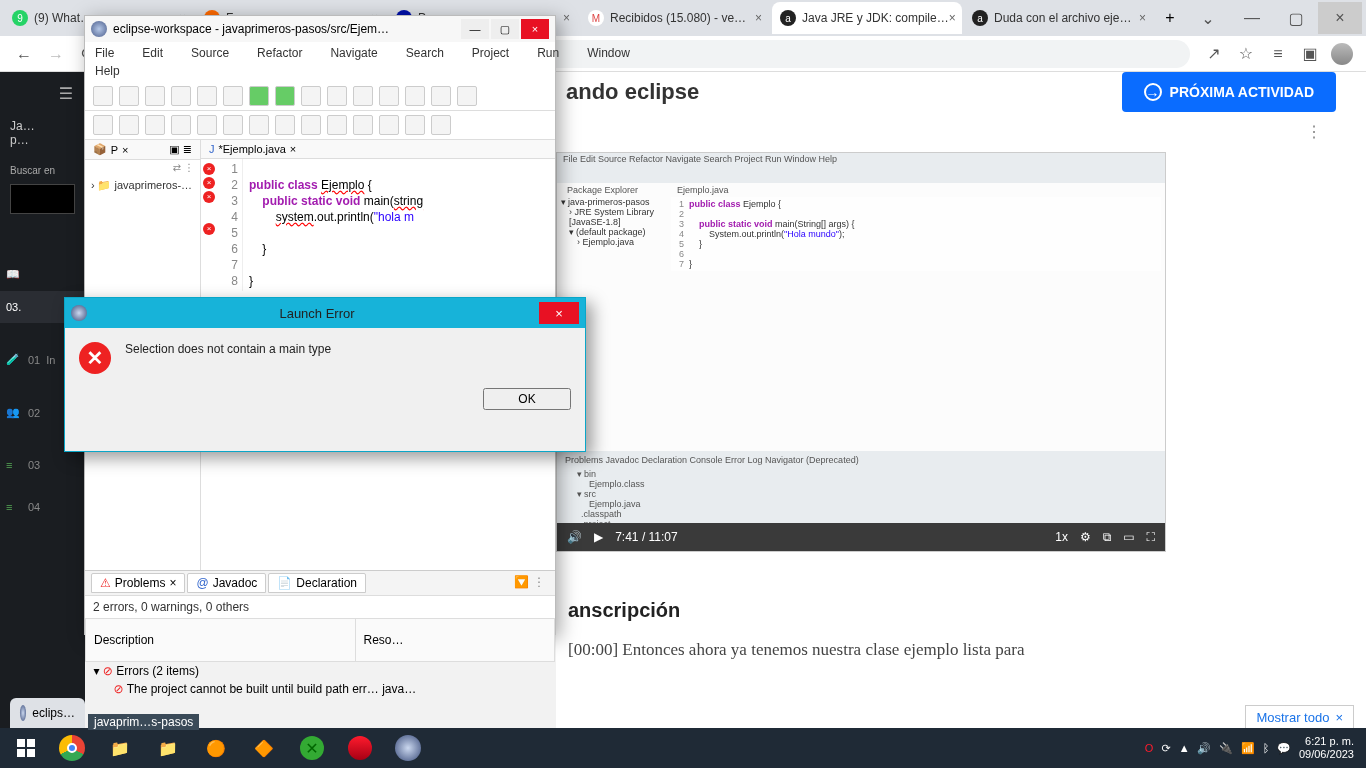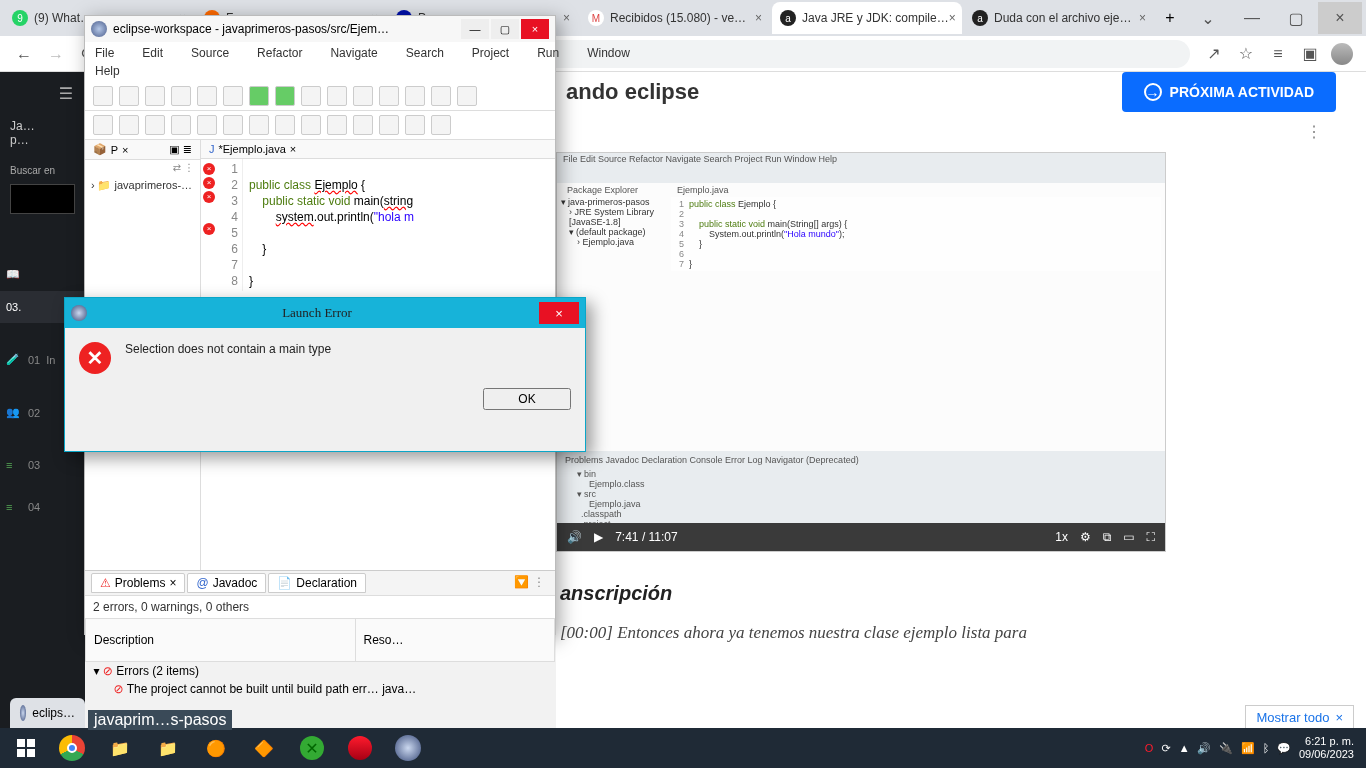--- a/index.html
+++ b/index.html
@@ -39,59 +39,59 @@
   .ec-explorer { width: 116px; border-right: 1px solid #ddd; font-size: 11px; }
   .ec-explorer .tab { padding: 3px 8px; border-bottom: 1px solid #ddd; background: #f9f9f9; display: flex; align-items: center; gap: 4px; }
   .ec-explorer .tree { padding: 4px 6px; color: #333; }
   .ec-editor { flex: 1; display: flex; flex-direction: column; }
   .ec-editor .tab { padding: 3px 8px; border-bottom: 1px solid #ddd; background: #f9f9f9; font-size: 11px; display: flex; align-items: center; gap: 4px; }
   .ec-code { display: flex; font-family: Consolas, monospace; font-size: 12px; line-height: 16px; }
   .gutter { width: 26px; background: #fff; text-align: right; color: #888; padding: 2px 4px; border-right: 1px solid #eee; }
   .err-gutter { width: 16px; background: #fff; padding-top: 2px; }
   .err-gutter .err { width: 12px; height: 12px; background: #e22; border-radius: 50%; margin: 2px auto; display: flex; align-items: center; justify-content: center; color: #fff; font-size: 8px; }
   .code { padding: 2px 6px; }
-  .kw { color: #4d7c0f; font-weight: normal; }
+  .kw { color: #a21caf; font-weight: bold; }
   .cls { color: #000; }
   .str { color: #2a00ff; }
   .underline { text-decoration: underline wavy red; }
 
   .ec-bottom-tabs { display: flex; gap: 2px; border-top: 1px solid #ccc; background: #f4f4f4; padding: 2px 6px; font-size: 12px; }
   .ec-bottom-tabs .bt { padding: 2px 8px; border: 1px solid #ccc; background: #fff; border-radius: 2px 2px 0 0; cursor: pointer; display: flex; align-items: center; gap: 4px; }
   .ec-problems { height: 130px; border-top: 1px solid #ddd; overflow: auto; font-size: 12px; }
   .ec-problems .status { padding: 4px 8px; color: #333; }
   .ec-problems table { width: 100%; border-collapse: collapse; }
   .ec-problems th { text-align: left; font-weight: normal; padding: 14px 8px; border: 1px solid #ddd; background: #fafafa; }
   .ec-problems td { padding: 2px 8px; }
   .ec-problems .eicon { color: #e22; }
 
   
   .dlg { position: absolute; left: 64px; top: 297px; width: 522px; height: 155px; background: #f0f0f0; border: 1px solid #0aa6c8; box-shadow: 6px 6px 16px rgba(0,0,0,0.4); z-index: 50; }
   .dlg-title { height: 30px; background: #17b3d9; color: #222; display: flex; align-items: center; font-size: 13px; padding: 0 6px; }
   .dlg-title .icon { width: 16px; height: 16px; background: radial-gradient(circle,#cbd8ef,#3a4c7a); border-radius: 50%; margin-right: 8px; }
-  .dlg-title .ttl { flex: 1; text-align: center; font-family: Liberation Serif, serif; }
+  .dlg-title .ttl { flex: 1; text-align: center; }
   .dlg-title .dlg-close { width: 40px; height: 22px; background: #e81123; color: #fff; display: flex; align-items: center; justify-content: center; cursor: pointer; }
   .dlg-body { display: flex; padding: 14px; gap: 14px; font-size: 12px; color: #222; }
   .dlg-body .erricon { width: 32px; height: 32px; border-radius: 50%; background: #e22; color: #fff; display: flex; align-items: center; justify-content: center; font-size: 20px; font-weight: bold; }
   .dlg-foot { display: flex; justify-content: flex-end; padding: 0 14px 12px; }
   .dlg-foot button { width: 88px; height: 22px; font-size: 12px; cursor: pointer; }
 
   
   .page { position: absolute; left: 556px; top: 72px; right: 0; bottom: 40px; background: #fff; overflow: hidden; }
   .page-header { display: flex; align-items: center; justify-content: space-between; padding: 0 30px 10px 10px; }
   .page-header h2 { font-size: 22px; color: #333; font-weight: 700; }
   .next-btn { background: #0a6cff; color: #fff; border: none; border-radius: 4px; height: 40px; padding: 0 22px; font-size: 14px; font-weight: 700; display: flex; align-items: center; gap: 8px; cursor: pointer; }
   .video-shot { margin: 0; width: 610px; height: 400px; background: #e8ecef; border: 1px solid #ccc; position: relative; }
   .video-shot .vs-title { font-size: 9px; padding: 2px 6px; color: #333; background: #f8f8f8; border-bottom: 1px solid #ddd; }
   .video-shot .vs-menu { font-size: 9px; padding: 1px 6px; color: #555; }
   .video-shot .vs-body { position: absolute; left: 0; right: 0; top: 30px; bottom: 100px; background: #fcfcfc; }
   .vs-body .left { position: absolute; left: 4px; top: 14px; width: 100px; font-size: 9px; color: #333; }
   .vs-body .right { position: absolute; left: 114px; top: 14px; right: 4px; font-size: 9px; font-family: Consolas, monospace; color: #333; background: #fefefe; padding: 2px 8px; }
   .video-shot .vs-bottom { position: absolute; left: 0; right: 12px; bottom: 20px; height: 80px; font-size: 9px; color: #555; padding: 4px 8px; }
   .video-shot .controls { position: absolute; left: 0; right: 0; bottom: 0; height: 28px; background: #3a3a3a; display: flex; align-items: center; padding: 0 10px; gap: 12px; color: #fff; font-size: 12px; }
-  .transcript { margin-top: 30px; padding: 0 4px; font-style: italic; }
+  .transcript { margin-top: 47px; padding: 0 12px; }
   .transcript h3 { font-weight: 700; font-size: 20px; color: #222; margin-bottom: 18px; }
   .transcript p { font-size: 17px; color: #444; font-family: Georgia, serif; }
   .show-all { position: absolute; right: 12px; bottom: -2px; background: #fff; border: 1px solid #ccc; padding: 4px 10px; font-size: 13px; color: #1a73e8; cursor: pointer; display: flex; align-items: center; gap: 6px; }
 
   
   .taskbar { position: absolute; left: 0; right: 0; bottom: 0; height: 40px; background: #1f2a36; display: flex; align-items: center; padding: 0 4px; color: #fff; }
   .taskbar .start { width: 44px; height: 40px; display: flex; align-items: center; justify-content: center; cursor: pointer; }
   .taskbar .app { width: 48px; height: 40px; display: flex; align-items: center; justify-content: center; cursor: pointer; }
   .taskbar .tray { margin-left: auto; display: flex; align-items: center; gap: 8px; font-size: 11px; padding-right: 8px; }
   .tray .clock { text-align: right; line-height: 13px; }
@@ -437,21 +437,21 @@
   <div class="app">🔶</div>
   <div class="app">
       <span style="width:24px;height:24px;border-radius:50%;background:#3a3;display:flex;align-items:center;justify-content:center;color:#060">✕</span>
     </div>
   <div class="app">
       <span style="width:24px;height:24px;border-radius:50%;background:linear-gradient(#ff1b2d,#a70014)"></span>
     </div>
   <div class="app">
       <span style="width:26px;height:26px;border-radius:50%;background:radial-gradient(circle,#cbd8ef,#3a4c7a)"></span>
     </div>
-  <div style="position:absolute;left:88px;bottom:38px;background:#3a4a58;color:#fff;font-size:16px;padding:1px 6px">javaprim…s-pasos</div>
+  <div style="position:absolute;left:88px;bottom:38px;background:#3a4a58;color:#fff;font-size:12px;padding:1px 6px">javaprim…s-pasos</div>
   <div class="tray">
     <span style="color:#ff1b2d">O</span>
     <span>⟳</span>
     <span>▲</span>
     <span>🔊</span>
     <span>🔌</span>
     <span>📶</span>
     <span>ᛒ</span>
     <span>💬</span>
     <div class="clock">

